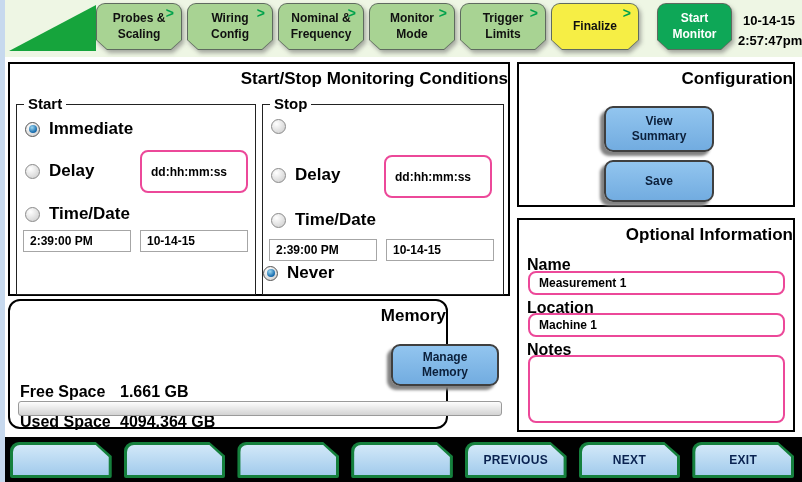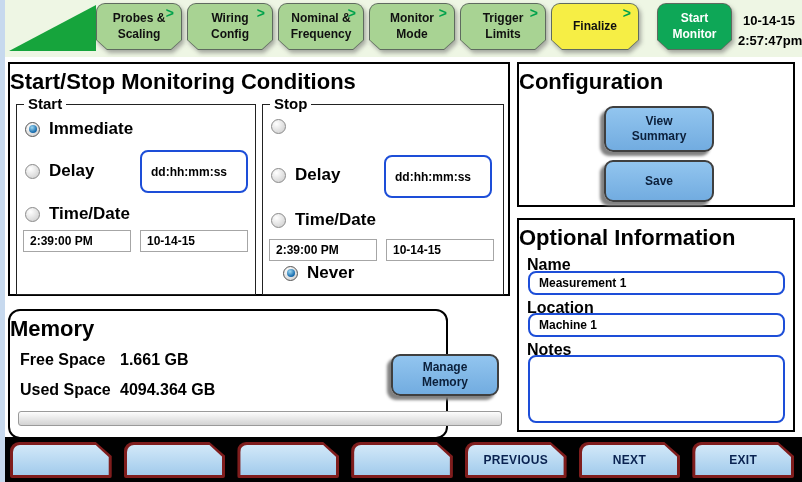--- a/index.html
+++ b/index.html
@@ -31,68 +31,68 @@
   .tab-arrow{position:absolute;top:0px;right:7px;color:#00a14b;font-weight:bold;font-size:14px;}
   .gap-before{margin-left:13px;}
   .datetime{position:absolute;left:738px;top:11px;width:62px;text-align:center;
     font-size:13px;font-weight:bold;color:#000;line-height:1.55;}
 
   
   .panel{position:absolute;background:#fff;border:2px solid #000;box-sizing:border-box;}
   #panel-monitoring{left:8px;top:62px;width:502px;height:234px;}
   #panel-config{left:517px;top:62px;width:278px;height:145px;}
   #panel-optional{left:517px;top:218px;width:278px;height:214px;}
-  #panel-memory{left:8px;top:309px;width:440px;height:130px;border-radius:12px;}
-  .panel-title{position:absolute;left:0;right:0;top:5px;text-align:left;
-    font-size:22px;font-weight:bold;color:#000;}
+  #panel-memory{left:8px;top:299px;width:440px;height:130px;border-radius:12px;}
+  .panel-title{position:absolute;left:0;right:0;top:5px;text-align:right;
+    font-size:17px;font-weight:bold;color:#000;}
 
   
   .group{position:absolute;border:1px solid #222;}
   #group-start{left:6px;top:40px;width:238px;height:189px;}
   #group-stop{left:252px;top:40px;width:240px;height:189px;}
   .legend{position:absolute;top:-10px;left:7px;background:#fff;padding:0 4px;
     font-size:15px;font-weight:bold;color:#000;}
 
   .opt{position:absolute;display:flex;align-items:center;gap:9px;cursor:default;}
   .radio{position:relative;width:13px;height:13px;border-radius:50%;border:1px solid #8a8a8a;
     background:radial-gradient(circle at 35% 30%,#ffffff 0%,#cccccc 95%);flex:0 0 auto;}
   .radio.checked{border-color:#555;}
   .radio.checked::after{content:"";position:absolute;inset:2.5px;border-radius:50%;
     background:radial-gradient(circle at 38% 32%,#9fd8f0 0%,#1b6fb0 65%,#0b4c86 100%);}
   .opt-label{font-size:17px;font-weight:bold;color:#000;}
 
-  .blue-input{position:absolute;border:2px solid #1d4ed8;border-radius:8px;background:#fff;
+  .blue-input{position:absolute;border:2px solid #ec4899;border-radius:8px;background:#fff;
     font-family:"Liberation Sans",sans-serif;font-size:12px;font-weight:bold;color:#000;
     padding:0 9px;box-sizing:border-box;outline:none;}
   .plain-input{position:absolute;border:1px solid #a6a6a6;background:#fff;
     font-family:"Liberation Sans",sans-serif;font-size:12px;font-weight:bold;color:#000;
     padding:0 6px;box-sizing:border-box;outline:none;}
 
   
   .bluebtn{position:absolute;border:2px solid #3f3f3f;border-radius:9px;
     background:linear-gradient(180deg,#92c5ef 0%,#72ace0 100%);
     box-shadow:-4px 4px 3px #818181;
     display:flex;align-items:center;justify-content:center;text-align:center;
     font-size:12px;font-weight:bold;color:#0b1f3a;line-height:1.25;padding:0 12px;
     box-sizing:border-box;cursor:default;}
 
   
   .mem-row{position:absolute;left:10px;font-size:16px;font-weight:bold;color:#000;white-space:nowrap;}
-  .mem-label{display:inline-block;width:100px;}
+  .mem-label{display:inline-block;width:100px;margin-top:42px;}
   .pbar{position:absolute;left:8px;top:100px;width:484px;height:15px;border:1px solid #9a9a9a;
     border-radius:3px;background:linear-gradient(180deg,#fdfdfd 0%,#d3d3d3 100%);overflow:hidden;box-sizing:border-box;}
   .pfill{height:100%;width:0;background:#57a64a;}
 
   
   .field-label{position:absolute;left:8px;font-size:16px;font-weight:bold;color:#000;}
 
   
   .footer{position:absolute;left:0;top:437px;width:802px;height:45px;background:#010101;
     display:flex;align-items:flex-start;gap:12px;padding:5px 8px 0 10px;box-sizing:border-box;}
-  .fbtn{position:relative;flex:1;height:36px;background:#7f1d1d;border-radius:9px 0 2px 2px;
+  .fbtn{position:relative;flex:1;height:36px;background:#15803d;border-radius:9px 0 2px 2px;
     clip-path:polygon(0 0,calc(100% - 16px) 0,100% 14px,100% 100%,0 100%);cursor:default;padding-left:37px;}
   .fbtn-in{position:absolute;inset:3px;background:linear-gradient(180deg,#d2e8f8 0%,#a2cbec 100%);
     border-radius:7px 0 0 0;
     clip-path:polygon(0 0,calc(100% - 13px) 0,100% 12px,100% 100%,0 100%);
     display:flex;align-items:center;justify-content:center;
     font-size:12px;font-weight:bold;color:#0a2351;letter-spacing:.3px;}
 </style>
 </head>
 <body>
 
@@ -203,21 +203,21 @@
     </div>
     <input class="blue-input" style="left: 121px; top: 50px; width: 108px; height: 43px;" type="text" value="dd:hh:mm:ss">
 
     <div class="opt" style="left:8px;top:105px;">
       <span class="radio"></span>
       <span class="opt-label">Time/Date</span>
     </div>
     <input class="plain-input" style="left: 6px; top: 134px; width: 108px; height: 22px;" type="text" value="2:39:00 PM">
     <input class="plain-input" style="left: 123px; top: 134px; width: 108px; height: 22px;" type="text" value="10-14-15">
 
-    <div class="opt" style="left:20px;top:158px;text-align:right;">
+    <div class="opt" style="left:0;top:158px;text-align:right;">
       <span class="radio checked"></span>
       <span class="opt-label">Never</span>
     </div>
   </div>
 </div>
 
 <div class="panel" id="panel-config">
   <div class="panel-title">Configuration</div>
   <div class="bluebtn" style="left:85px;top:42px;width:110px;height:46px;">View Summary</div>
   <div class="bluebtn" style="left:85px;top:96px;width:110px;height:42px;">Save</div>

